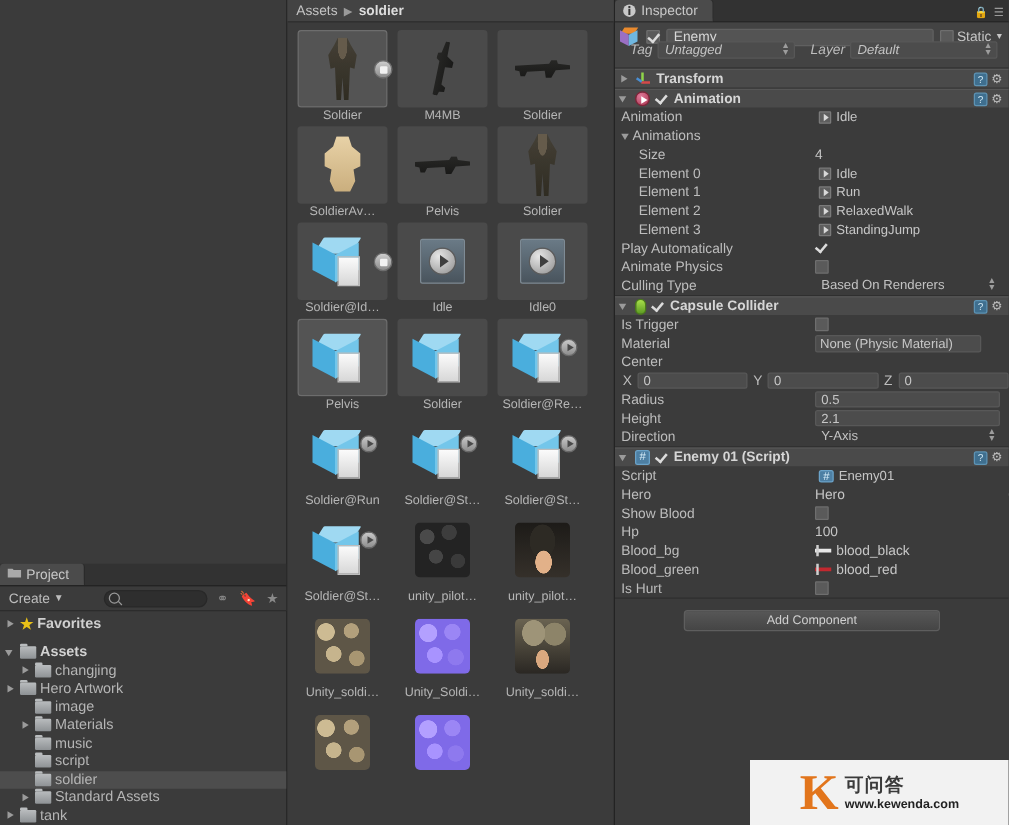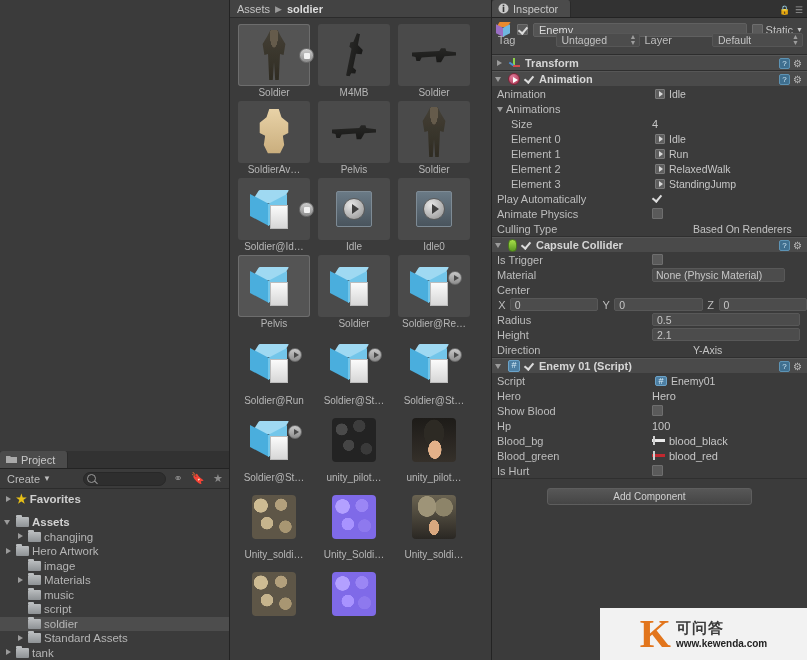--- a/index.html
+++ b/index.html
@@ -303,27 +303,26 @@
   .chk.on::after{
     content:''; position:absolute; left:2px; top:0px; width:4px;height:7px;
     border:solid #dcdcdc; border-width:0 2px 2px 0; transform: rotate(40deg);
   }
   .namefield {
     flex:1; height:14px; background:#545454; border:1px solid #606060;
     border-radius:2px; color:#d8d8d8; display:flex;align-items:center;padding-left:5px;
     font-size:11px;
   }
   .static-wrap{display:flex;align-items:center;gap:3px;color:#c6c6c6;font-size:11px;}
-  .go-row2 { display:flex; align-items:center; gap:4px; height:16px; padding-bottom:12px;}
+  .go-row2 { display:flex; align-items:center; gap:4px; height:16px; padding-bottom:12px;font-style:italic;}
   .lbl-s { color:#bdbdbd; font-size:11px; }
   .dropdown {
     height:14px; background:#4c4c4c; border:1px solid #575757; border-radius:2px;
-    display:flex; align-items:center; padding:0 3px 0 5px; color:#c3c3c3; font-size:10.5px;
+    display:flex; align-items:flex-start; padding:0 3px 0 5px; color:#c3c3c3; font-size:10.5px;
     position:relative;
-    margin-left:36px;
   }
   .dropdown .dd-arrows { margin-left:auto; font-size:7px; color:#9d9d9d; line-height:6px; text-align:center;}
 
   .comp {
     border-bottom: 1px solid #2f2f2f;
   }
   .comp-header {
     height:15px; background:#4a4a4a; display:flex; align-items:center; gap:4px;
     padding-left:3px; border-top:1px solid #565656;
   }

